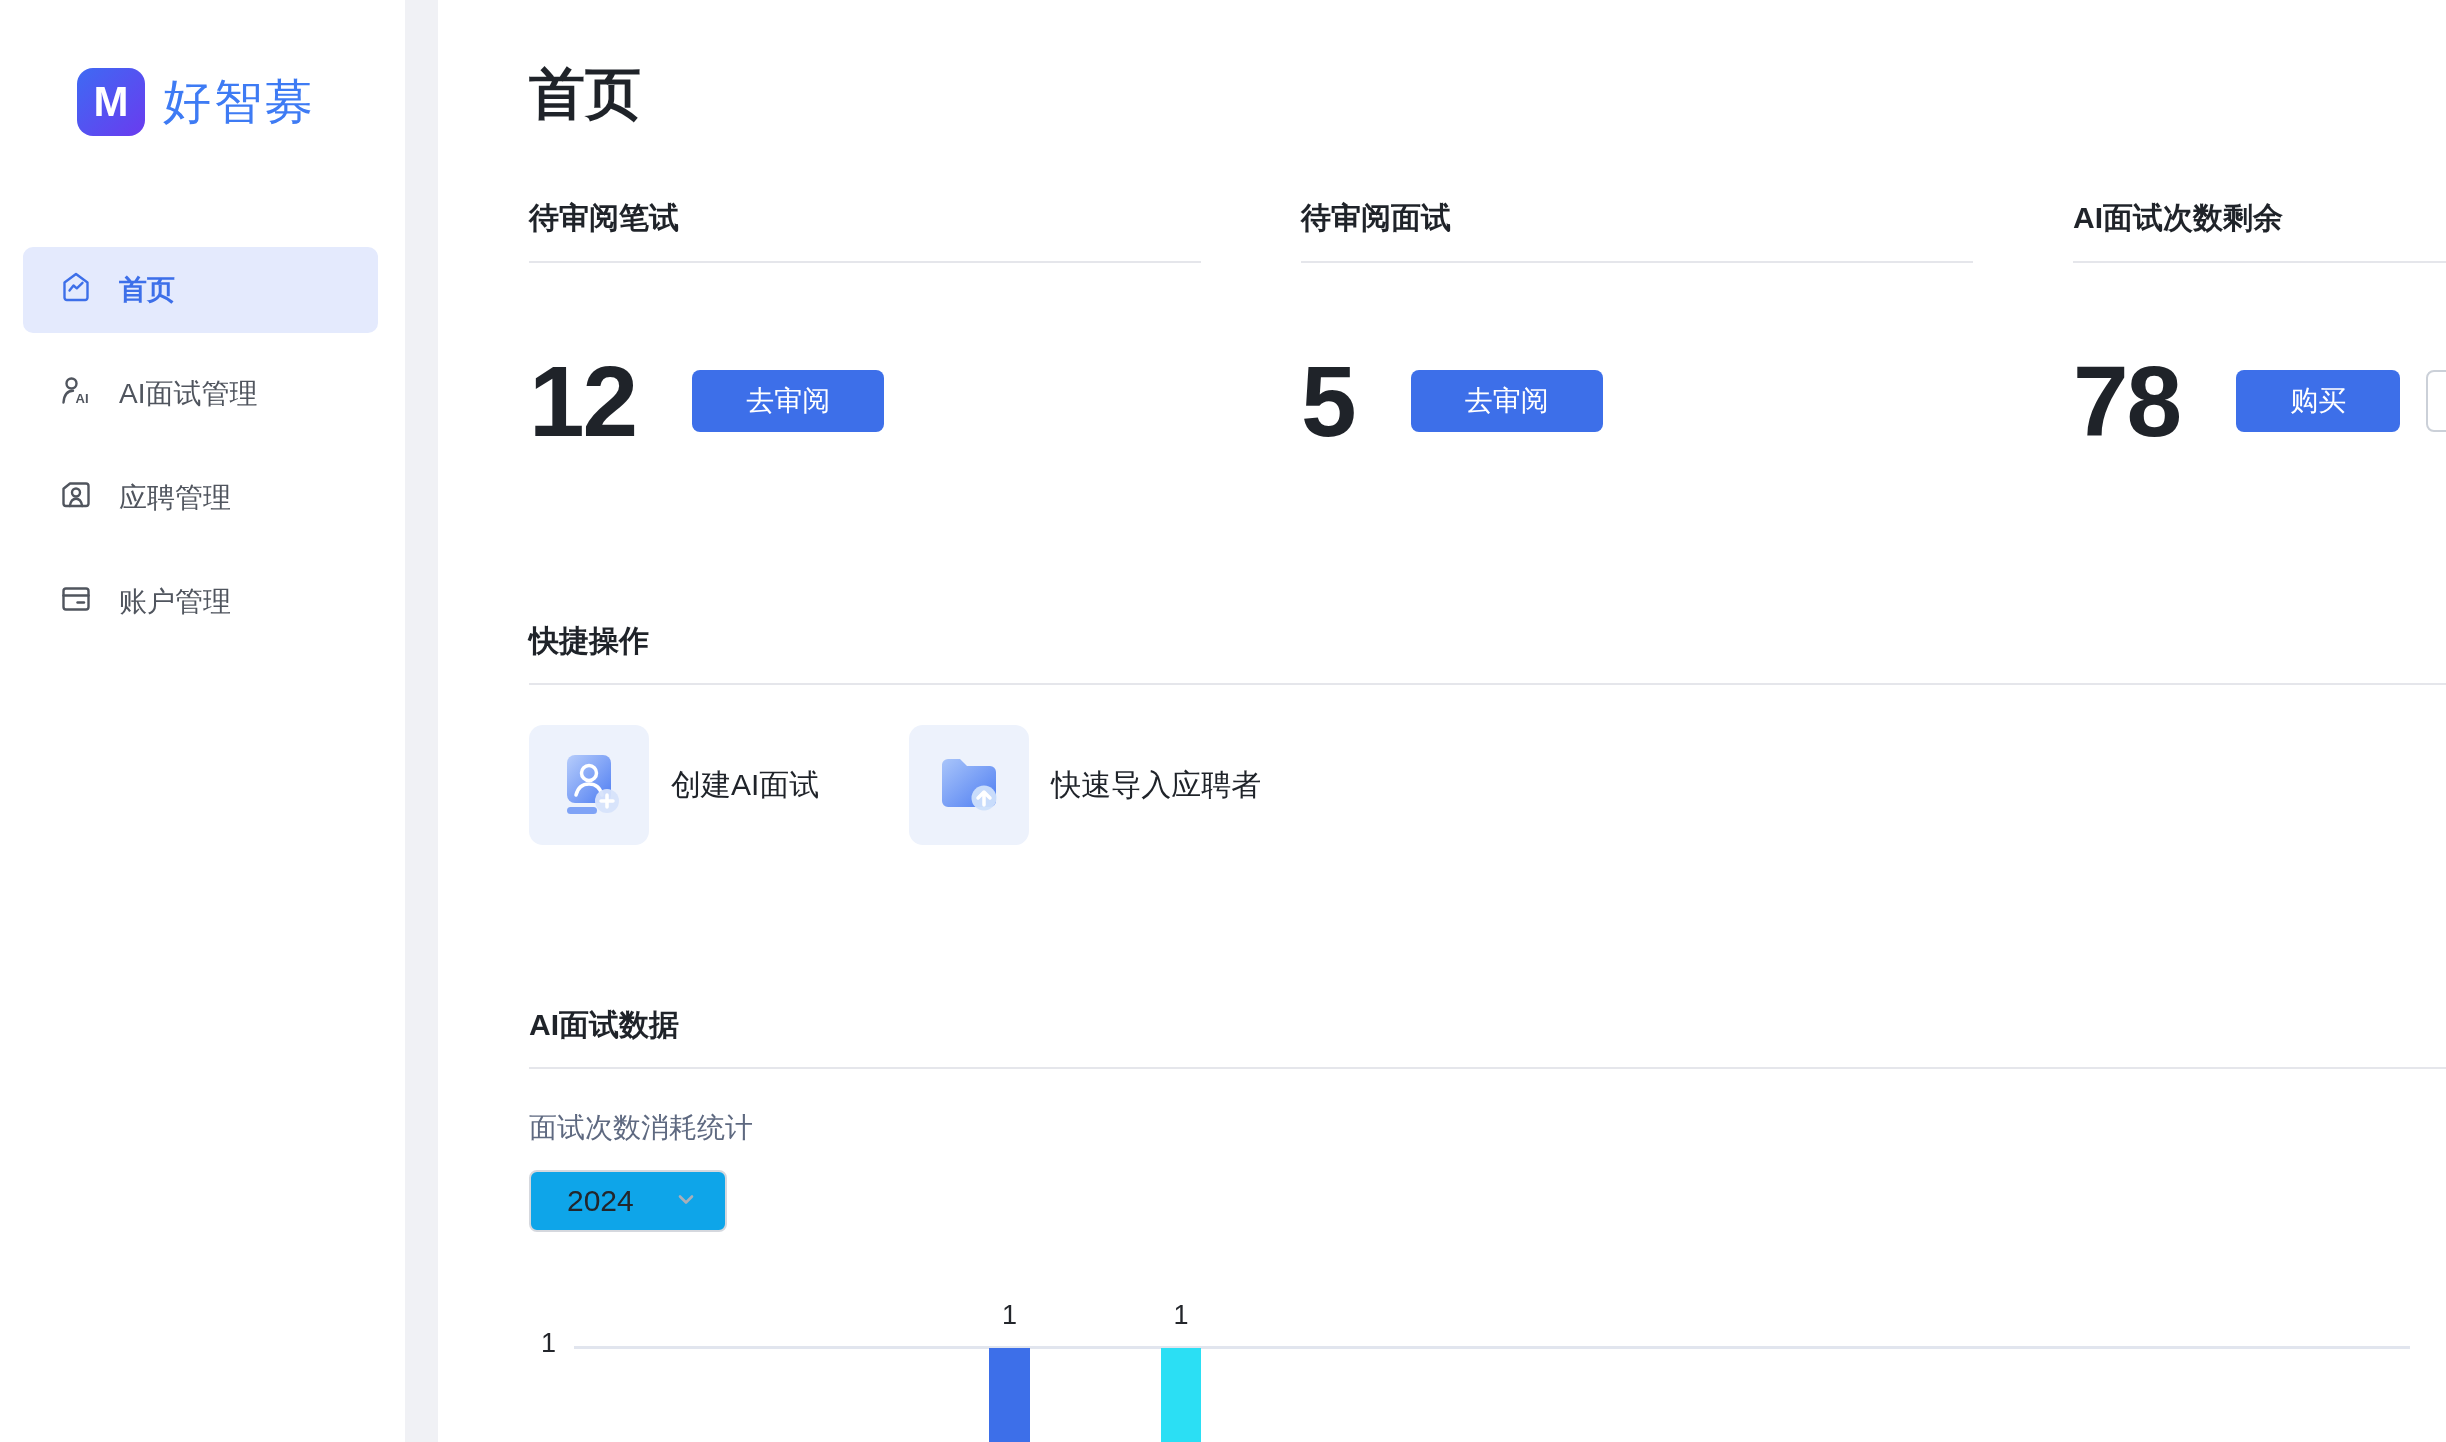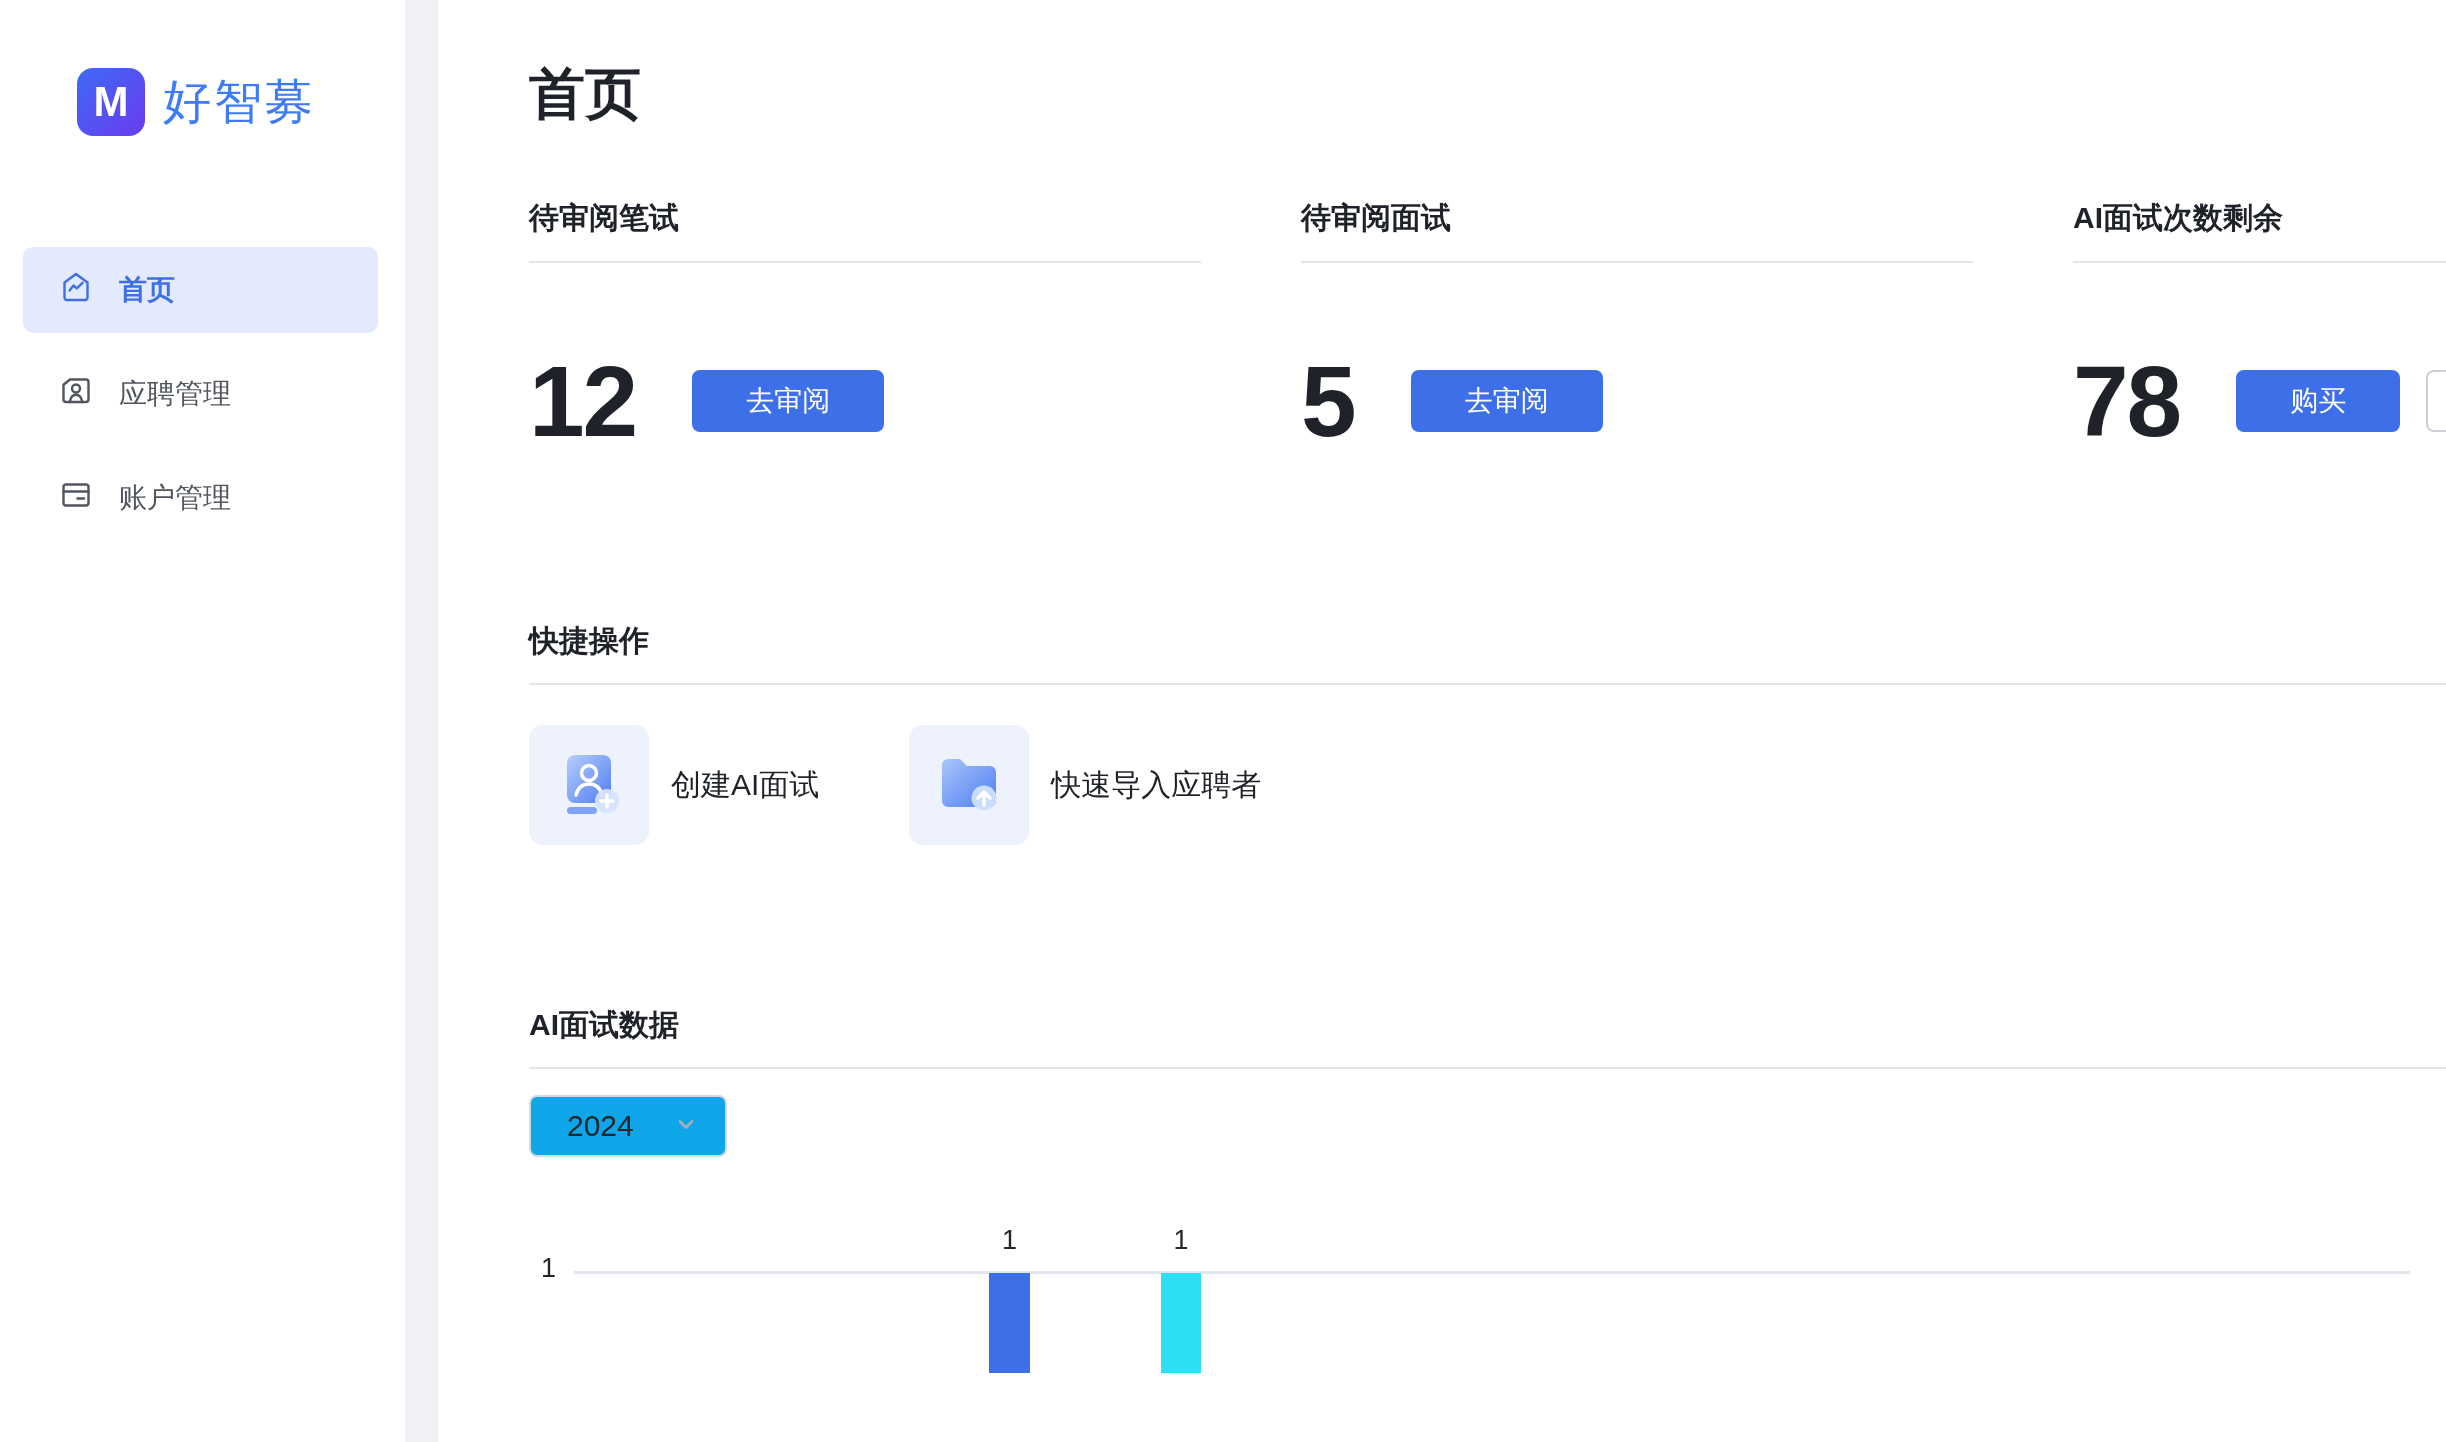--- a/index.html
+++ b/index.html
@@ -105,20 +105,30 @@
     <div class="nav-item active">
       <span>
         <svg width="34" height="34" viewBox="0 0 34 34" fill="none" stroke="currentColor" stroke-width="2.4" stroke-linecap="round" stroke-linejoin="round">
           <path d="M17 4 L28.5 12.5 V27.6 A2.4 2.4 0 0 1 26.1 30 H7.9 A2.4 2.4 0 0 1 5.5 27.6 V12.5 Z"></path>
           <polyline points="10.5,20.5 14.5,15.5 17.8,18.3 23.5,12.8"></polyline>
         </svg>
       </span>
       <span>首页</span>
     </div>
 
+    <div class="nav-item">
+      <span>
+        <svg width="34" height="34" viewBox="0 0 34 34" fill="none" stroke="currentColor" stroke-width="2.4" stroke-linecap="round" stroke-linejoin="round">
+          <circle cx="12.5" cy="9.5" r="5"></circle>
+          <path d="M4.5 28.5 C5.2 20 9.3 16.8 14 16.8"></path>
+          <text x="16.5" y="29" font-size="13" font-weight="700" fill="currentColor" stroke="none" font-family="Liberation Sans, sans-serif">AI</text>
+        </svg>
+      </span>
+      <span>AI面试管理</span>
+    </div>
 
     <div class="nav-item">
       <span>
         <svg width="34" height="34" viewBox="0 0 34 34" fill="none" stroke="currentColor" stroke-width="2.4" stroke-linecap="round" stroke-linejoin="round">
           <path d="M29.5 25.5 a2.5 2.5 0 0 1 -2.5 2.5 H7 a2.5 2.5 0 0 1 -2.5 -2.5 V10.8 L11 5.5 h16 a2.5 2.5 0 0 1 2.5 2.5 Z"></path>
           <circle cx="17" cy="14.5" r="4"></circle>
           <path d="M10.8 28 c0.9 -5.4 3.5 -7.3 6.2 -7.3 s5.3 1.9 6.2 7.3"></path>
         </svg>
       </span>
       <span>应聘管理</span>
@@ -222,20 +232,21 @@
         <span class="qa-label">快速导入应聘者</span>
       </div>
 
     </div>
   </section>
 
   <section class="section-data">
     <div class="section-title">AI面试数据</div>
     <div class="section-hr"></div>
 
+    <div class="chart-subtitle">面试次数消耗统计</div>
 
     <div class="year-select">
       <span class="year-select-value">2024</span>
       <span>
         <svg width="26" height="26" viewBox="0 0 26 26" fill="none">
           <path d="M7 10.5 L13 16.5 L19 10.5" stroke="#A9AFB8" stroke-width="2.6" stroke-linecap="round" stroke-linejoin="round"></path>
         </svg>
       </span>
     </div>
 

